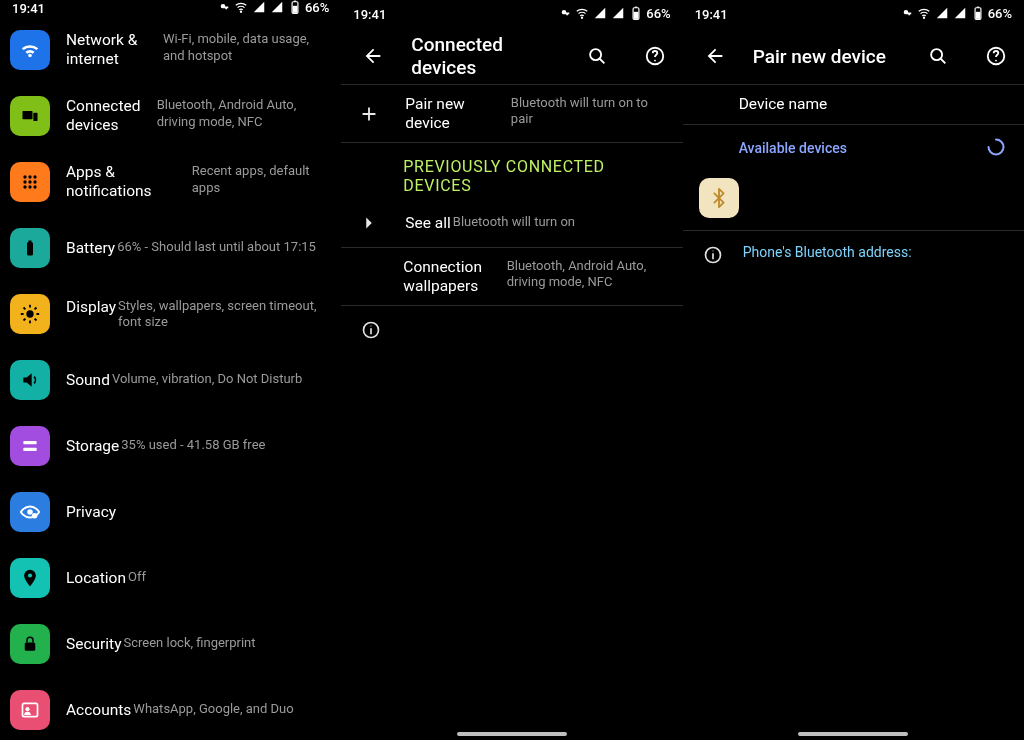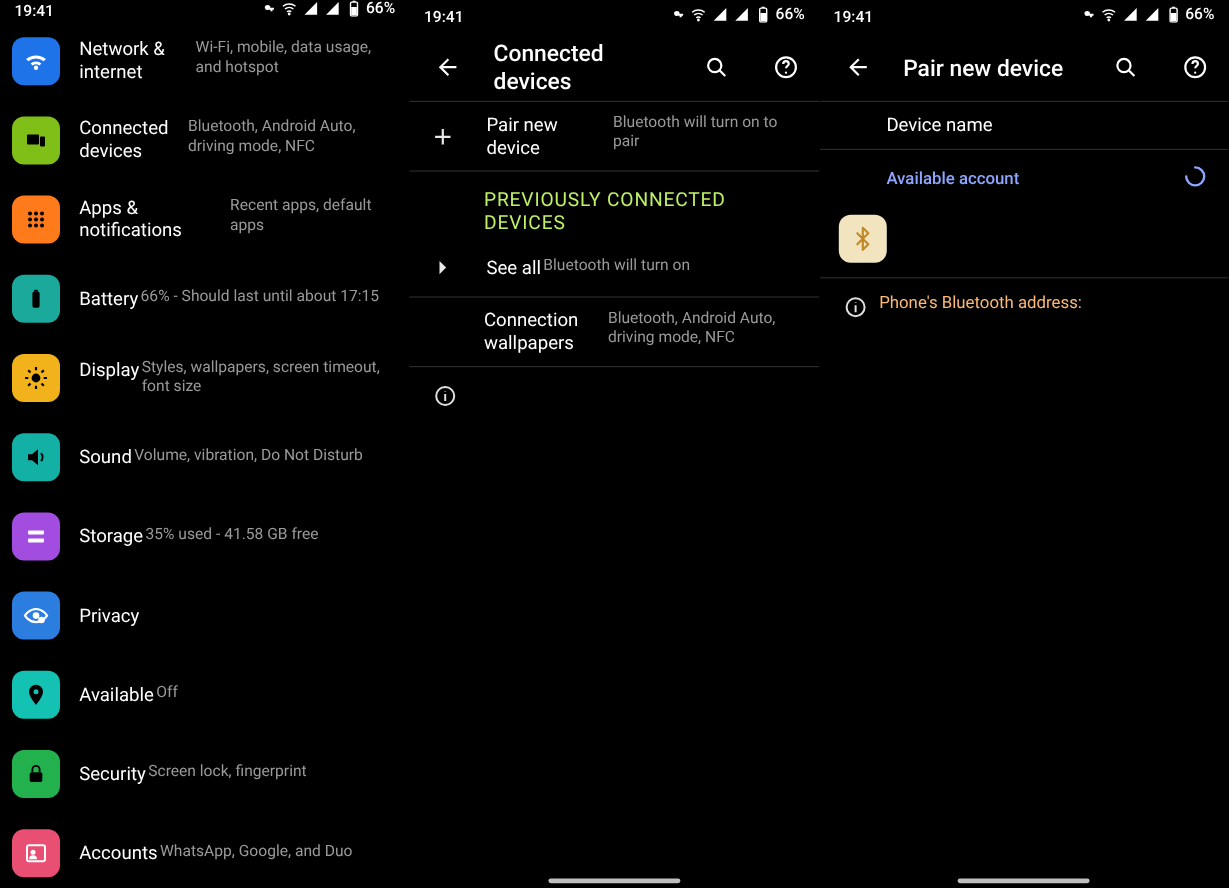--- a/index.html
+++ b/index.html
@@ -113,22 +113,22 @@
   .bt-chip {
     display:flex; align-items:center; padding: 6px 16px 6px 16px;
   }
   .bt-chip .chip {
     width:40px; height:40px; border-radius:10px;
     background:#f2e4bf;
     display:flex; align-items:center; justify-content:center;
   }
 
   .info-row {
-    display:flex; gap:8px; padding: 12px 16px 12px 18px;
-    font-size: 14px; color:#fdba74; line-height:1.35;
+    display:flex; gap:18px; padding: 12px 16px 12px 18px;
+    font-size: 14px; color:#7dd3fc; line-height:1.35;
   }
   .info-row .ic { width:24px; flex-shrink:0; display:flex; justify-content:center; padding-top:2px; }
 
   .nav-pill {
     position:absolute; bottom:4px; left:50%; transform:translateX(-50%);
     width:110px; height:4px; background:#bfbfbf; border-radius:2px;
   }
 </style>
 </head>
 <body>
@@ -267,21 +267,21 @@
         </div>
       </div>
       <div class="row">
         <div class="lead" style="background:#14c2b3">
           <svg viewBox="0 0 24 24" width="20" height="22" fill="#000">
             <path d="M12 2a7 7 0 017 7c0 5-7 13-7 13S5 14 5 9a7 7 0 017-7z"></path>
             <circle cx="12" cy="9" r="2.5" fill="#14c2b3"></circle>
           </svg>
         </div>
         <div class="texts">
-          <div class="title">Available</div>
+          <div class="title">Location</div>
           <div class="sub">Off</div>
         </div>
       </div>
       <div class="row">
         <div class="lead" style="background:#22b14c">
           <svg viewBox="0 0 24 24" width="18" height="20" fill="#000">
             <rect x="5" y="10" width="14" height="11" rx="2"></rect>
             <path d="M8 10V7a4 4 0 118 0v3" fill="none" stroke="#000" stroke-width="2"></path>
           </svg>
         </div>
@@ -459,21 +459,21 @@
   <div class="divider"></div>
 
   <div class="row compact" style="padding-left:56px;">
     <div class="texts">
       <div class="title">Device name</div>
     </div>
   </div>
   <div class="divider"></div>
 
   <div class="available-header">
-    <span>Available account</span>
+    <span>Available devices</span>
     <span class="sp"></span>
     <span>
       <svg viewBox="0 0 24 24" width="20" height="20" fill="none" stroke="#8da6ff" stroke-width="2.4" stroke-linecap="round">
           <path d="M12 3a9 9 0 11-9 9"></path>
         </svg>
     </span>
   </div>
 
   <div class="bt-chip">
     <div class="chip">

